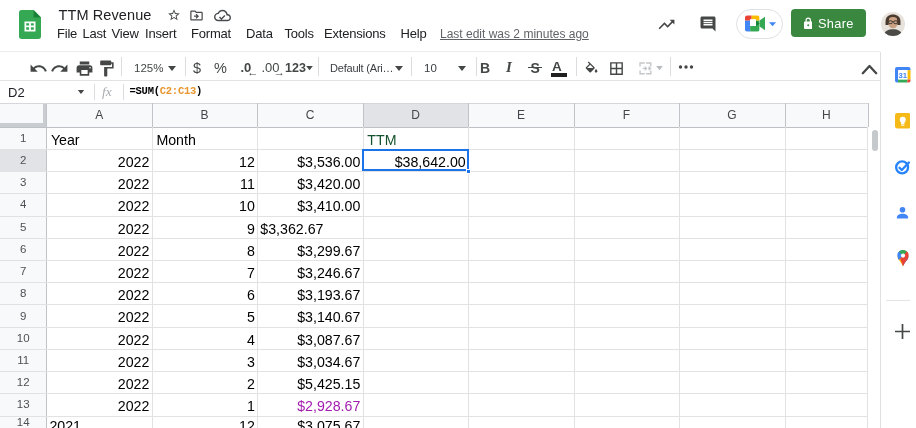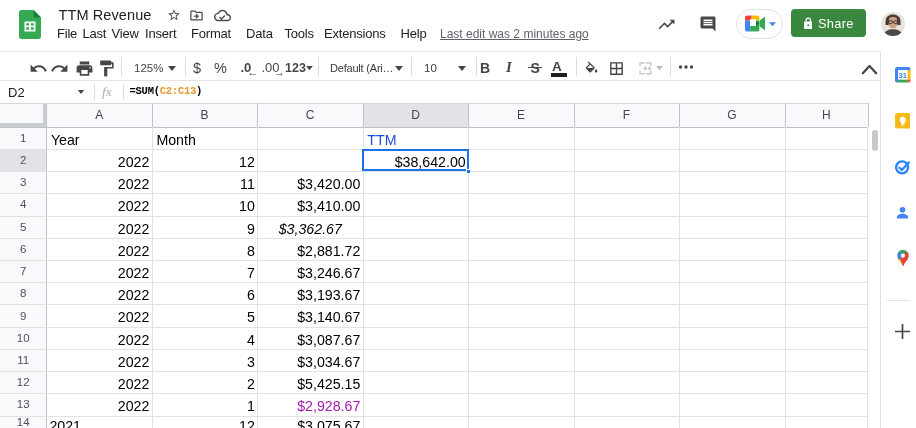--- a/index.html
+++ b/index.html
@@ -232,36 +232,37 @@
 <div class="abs" style="left:0px;top:259.98px;width:868px;height:1px;background:#e2e2e2;"></div>
 <div class="abs" style="left:0px;top:282.21000000000004px;width:868px;height:1px;background:#e2e2e2;"></div>
 <div class="abs" style="left:0px;top:304.44000000000005px;width:868px;height:1px;background:#e2e2e2;"></div>
 <div class="abs" style="left:0px;top:326.67px;width:868px;height:1px;background:#e2e2e2;"></div>
 <div class="abs" style="left:0px;top:348.9px;width:868px;height:1px;background:#e2e2e2;"></div>
 <div class="abs" style="left:0px;top:371.13px;width:868px;height:1px;background:#e2e2e2;"></div>
 <div class="abs" style="left:0px;top:393.36px;width:868px;height:1px;background:#e2e2e2;"></div>
 <div class="abs" style="left:0px;top:415.59000000000003px;width:868px;height:1px;background:#e2e2e2;"></div>
 <div class="abs" style="left:50.9px;top:126.6px;width:97.5px;height:22.23px;text-align:left;font-size:14.2px;color:#000;line-height:26.9px;overflow:hidden;">Year</div>
 <div class="abs" style="left:156.4px;top:126.6px;width:97.4px;height:22.23px;text-align:left;font-size:14.2px;color:#000;line-height:26.9px;overflow:hidden;">Month</div>
-<div class="abs" style="left:367.3px;top:126.6px;width:97.39999999999998px;height:22.23px;text-align:left;font-size:14.2px;color:#1d4ed8;line-height:26.9px;overflow:hidden;">TTM</div>
+<div class="abs" style="left:367.3px;top:126.6px;width:97.39999999999998px;height:22.23px;text-align:left;font-size:14.2px;color:#14532d;line-height:26.9px;overflow:hidden;">TTM</div>
 <div class="abs" style="left:49.4px;top:148.82999999999998px;width:100.0px;height:22.23px;text-align:right;font-size:14.2px;color:#000;line-height:26.9px;overflow:hidden;">2022</div>
 <div class="abs" style="left:154.9px;top:148.82999999999998px;width:99.9px;height:22.23px;text-align:right;font-size:14.2px;color:#000;line-height:26.9px;overflow:hidden;">12</div>
+<div class="abs" style="left:260.3px;top:148.82999999999998px;width:100.0px;height:22.23px;text-align:right;font-size:14.2px;color:#000;line-height:26.9px;overflow:hidden;">$3,536.00</div>
 <div class="abs" style="left:365.8px;top:148.82999999999998px;width:99.89999999999998px;height:22.23px;text-align:right;font-size:14.2px;color:#000;line-height:26.9px;overflow:hidden;">$38,642.00</div>
 <div class="abs" style="left:49.4px;top:171.06px;width:100.0px;height:22.23px;text-align:right;font-size:14.2px;color:#000;line-height:26.9px;overflow:hidden;">2022</div>
 <div class="abs" style="left:154.9px;top:171.06px;width:99.9px;height:22.23px;text-align:right;font-size:14.2px;color:#000;line-height:26.9px;overflow:hidden;">11</div>
 <div class="abs" style="left:260.3px;top:171.06px;width:100.0px;height:22.23px;text-align:right;font-size:14.2px;color:#000;line-height:26.9px;overflow:hidden;">$3,420.00</div>
 <div class="abs" style="left:49.4px;top:193.29px;width:100.0px;height:22.23px;text-align:right;font-size:14.2px;color:#000;line-height:26.9px;overflow:hidden;">2022</div>
 <div class="abs" style="left:154.9px;top:193.29px;width:99.9px;height:22.23px;text-align:right;font-size:14.2px;color:#000;line-height:26.9px;overflow:hidden;">10</div>
 <div class="abs" style="left:260.3px;top:193.29px;width:100.0px;height:22.23px;text-align:right;font-size:14.2px;color:#000;line-height:26.9px;overflow:hidden;">$3,410.00</div>
 <div class="abs" style="left:49.4px;top:215.51999999999998px;width:100.0px;height:22.23px;text-align:right;font-size:14.2px;color:#000;line-height:26.9px;overflow:hidden;">2022</div>
 <div class="abs" style="left:154.9px;top:215.51999999999998px;width:99.9px;height:22.23px;text-align:right;font-size:14.2px;color:#000;line-height:26.9px;overflow:hidden;">9</div>
-<div class="abs" style="left:260.3px;top:215.51999999999998px;width:100.0px;height:22.23px;text-align:center;font-size:14.2px;color:#000;line-height:26.9px;overflow:hidden;font-style:italic;">$3,362.67</div>
+<div class="abs" style="left:260.3px;top:215.51999999999998px;width:100.0px;height:22.23px;text-align:left;font-size:14.2px;color:#000;line-height:26.9px;overflow:hidden;">$3,362.67</div>
 <div class="abs" style="left:49.4px;top:237.75px;width:100.0px;height:22.23px;text-align:right;font-size:14.2px;color:#000;line-height:26.9px;overflow:hidden;">2022</div>
 <div class="abs" style="left:154.9px;top:237.75px;width:99.9px;height:22.23px;text-align:right;font-size:14.2px;color:#000;line-height:26.9px;overflow:hidden;">8</div>
-<div class="abs" style="left:260.3px;top:237.75px;width:100.0px;height:22.23px;text-align:right;font-size:14.2px;color:#000;line-height:26.9px;overflow:hidden;">$2,881.72</div>
+<div class="abs" style="left:260.3px;top:237.75px;width:100.0px;height:22.23px;text-align:right;font-size:14.2px;color:#000;line-height:26.9px;overflow:hidden;">$3,299.67</div>
 <div class="abs" style="left:49.4px;top:259.98px;width:100.0px;height:22.23px;text-align:right;font-size:14.2px;color:#000;line-height:26.9px;overflow:hidden;">2022</div>
 <div class="abs" style="left:154.9px;top:259.98px;width:99.9px;height:22.23px;text-align:right;font-size:14.2px;color:#000;line-height:26.9px;overflow:hidden;">7</div>
 <div class="abs" style="left:260.3px;top:259.98px;width:100.0px;height:22.23px;text-align:right;font-size:14.2px;color:#000;line-height:26.9px;overflow:hidden;">$3,246.67</div>
 <div class="abs" style="left:49.4px;top:282.21000000000004px;width:100.0px;height:22.23px;text-align:right;font-size:14.2px;color:#000;line-height:26.9px;overflow:hidden;">2022</div>
 <div class="abs" style="left:154.9px;top:282.21000000000004px;width:99.9px;height:22.23px;text-align:right;font-size:14.2px;color:#000;line-height:26.9px;overflow:hidden;">6</div>
 <div class="abs" style="left:260.3px;top:282.21000000000004px;width:100.0px;height:22.23px;text-align:right;font-size:14.2px;color:#000;line-height:26.9px;overflow:hidden;">$3,193.67</div>
 <div class="abs" style="left:49.4px;top:304.44px;width:100.0px;height:22.23px;text-align:right;font-size:14.2px;color:#000;line-height:26.9px;overflow:hidden;">2022</div>
 <div class="abs" style="left:154.9px;top:304.44px;width:99.9px;height:22.23px;text-align:right;font-size:14.2px;color:#000;line-height:26.9px;overflow:hidden;">5</div>
 <div class="abs" style="left:260.3px;top:304.44px;width:100.0px;height:22.23px;text-align:right;font-size:14.2px;color:#000;line-height:26.9px;overflow:hidden;">$3,140.67</div>
 <div class="abs" style="left:49.4px;top:326.66999999999996px;width:100.0px;height:22.23px;text-align:right;font-size:14.2px;color:#000;line-height:26.9px;overflow:hidden;">2022</div>

